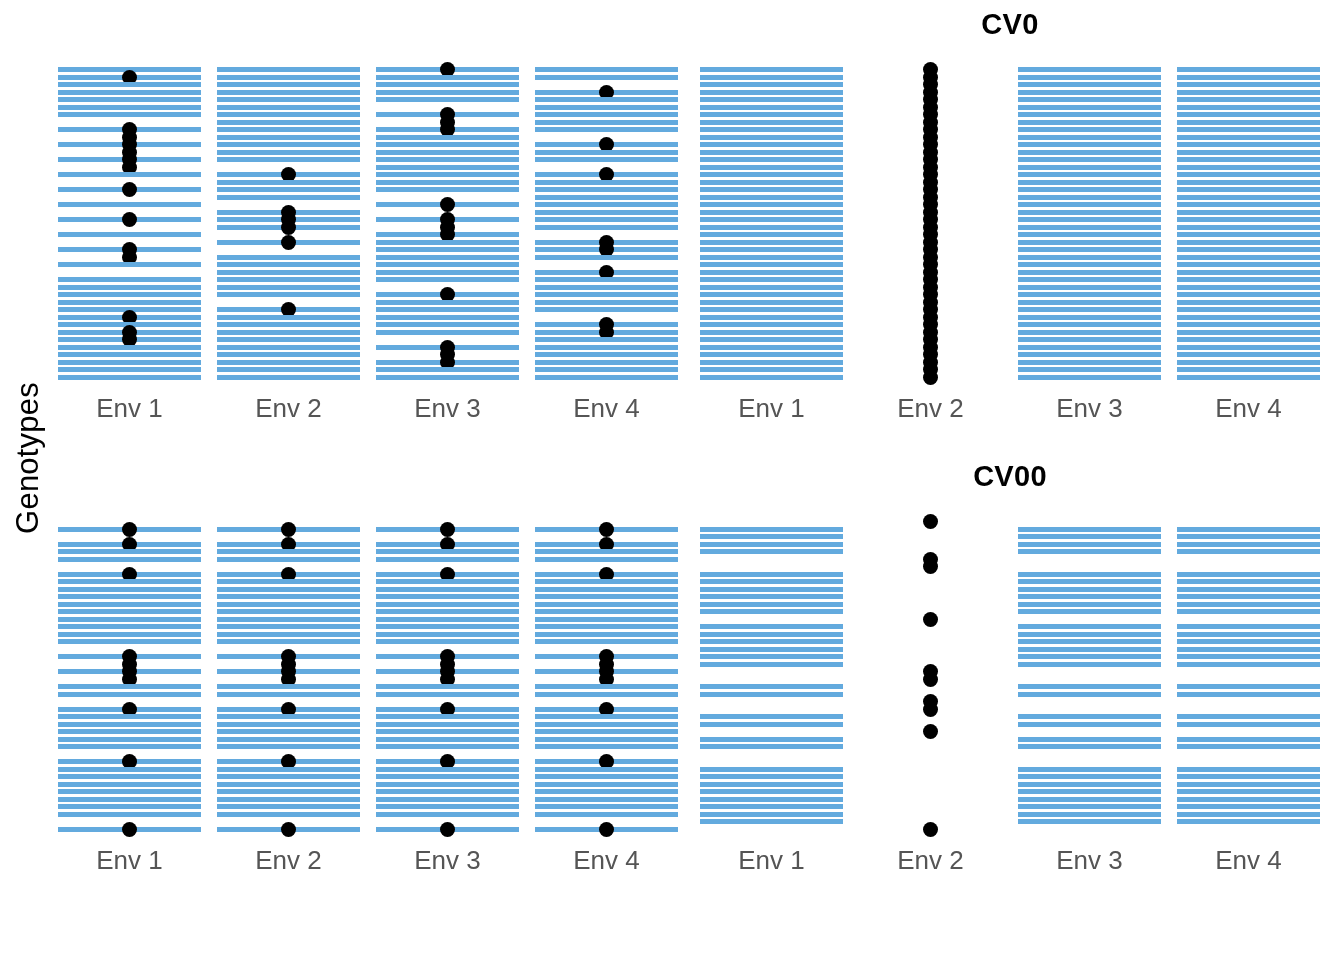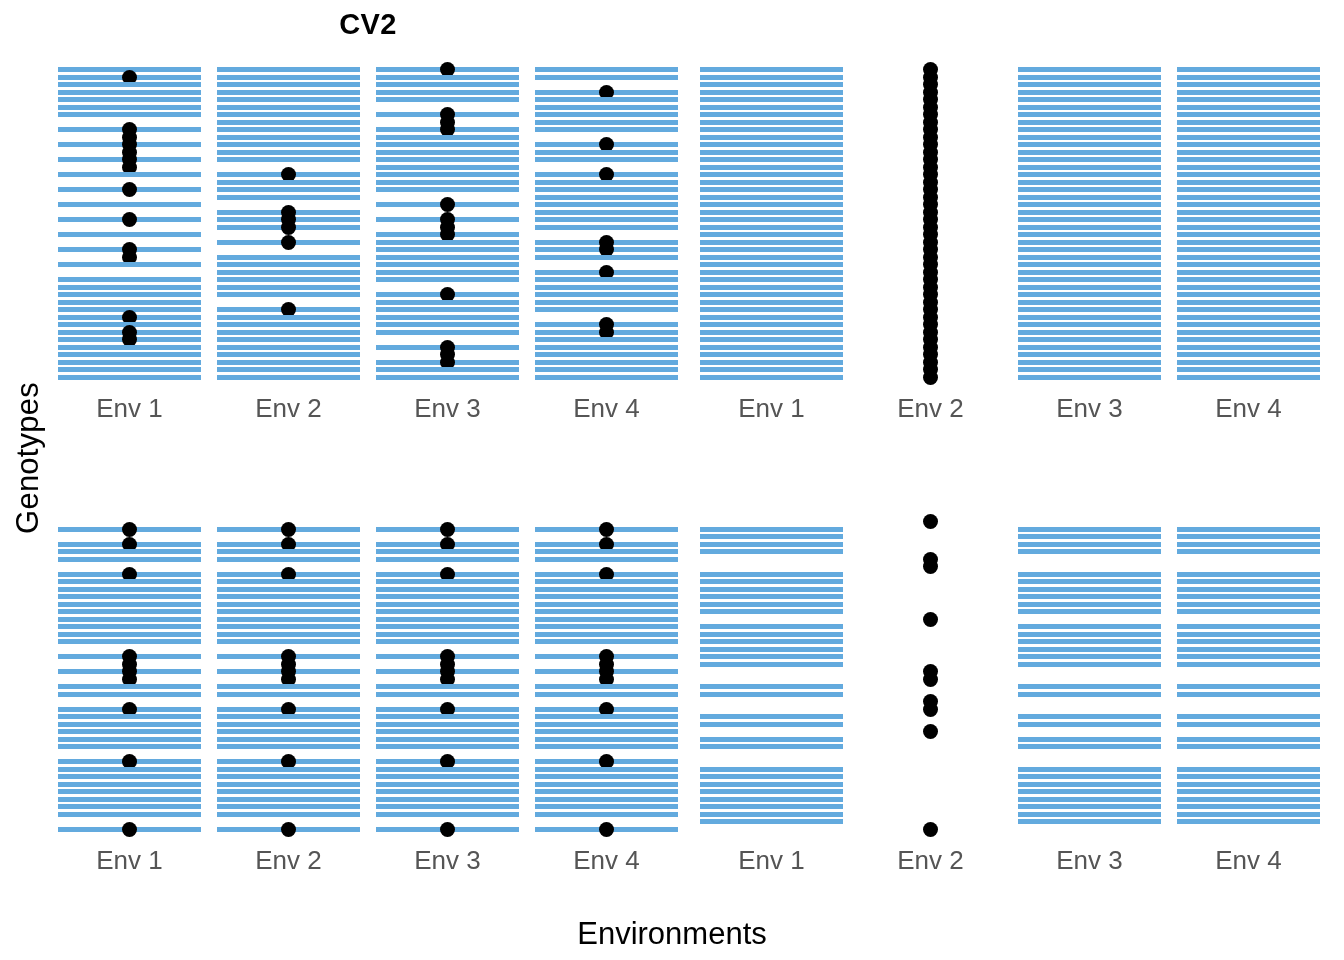--- a/index.html
+++ b/index.html
@@ -121,24 +121,22 @@
     border-radius: 50%;
     background: #000000;
   }
 </style>
 </head>
 <body>
 
 <div class="figure">
 
   <div class="ylabel">Genotypes</div>
-  <div class="xlabel">Environments</div>
 
   <div class="quad tl">
-    <div class="quad-title">CV2</div>
     <div class="panels">
       <div class="panel">
           <div class="row" style="top: 0px;">
             <div class="line"></div>
           </div>
           <div class="row" style="top: 7.5px;">
             <div class="line"></div>
             <div class="dot"></div>
           </div>
           <div class="row" style="top: 15px;">
@@ -635,20 +633,21 @@
     </div>
     <div class="labels">
       <div class="env-label">Env 1</div>
       <div class="env-label">Env 2</div>
       <div class="env-label">Env 3</div>
       <div class="env-label">Env 4</div>
     </div>
   </div>
 
   <div class="quad tr">
+    <div class="quad-title">CV0</div>
     <div class="panels">
       <div class="panel">
           <div class="row" style="top: 0px;">
             <div class="line"></div>
           </div>
           <div class="row" style="top: 7.5px;">
             <div class="line"></div>
           </div>
           <div class="row" style="top: 15px;">
             <div class="line"></div>
@@ -1657,20 +1656,21 @@
     </div>
     <div class="labels">
       <div class="env-label">Env 1</div>
       <div class="env-label">Env 2</div>
       <div class="env-label">Env 3</div>
       <div class="env-label">Env 4</div>
     </div>
   </div>
 
   <div class="quad br">
+    <div class="quad-title">CV00</div>
     <div class="panels">
       <div class="panel">
           <div class="row" style="top: 0px;"></div>
           <div class="row" style="top: 7.5px;">
             <div class="line"></div>
           </div>
           <div class="row" style="top: 15px;">
             <div class="line"></div>
           </div>
           <div class="row" style="top: 22.5px;">

